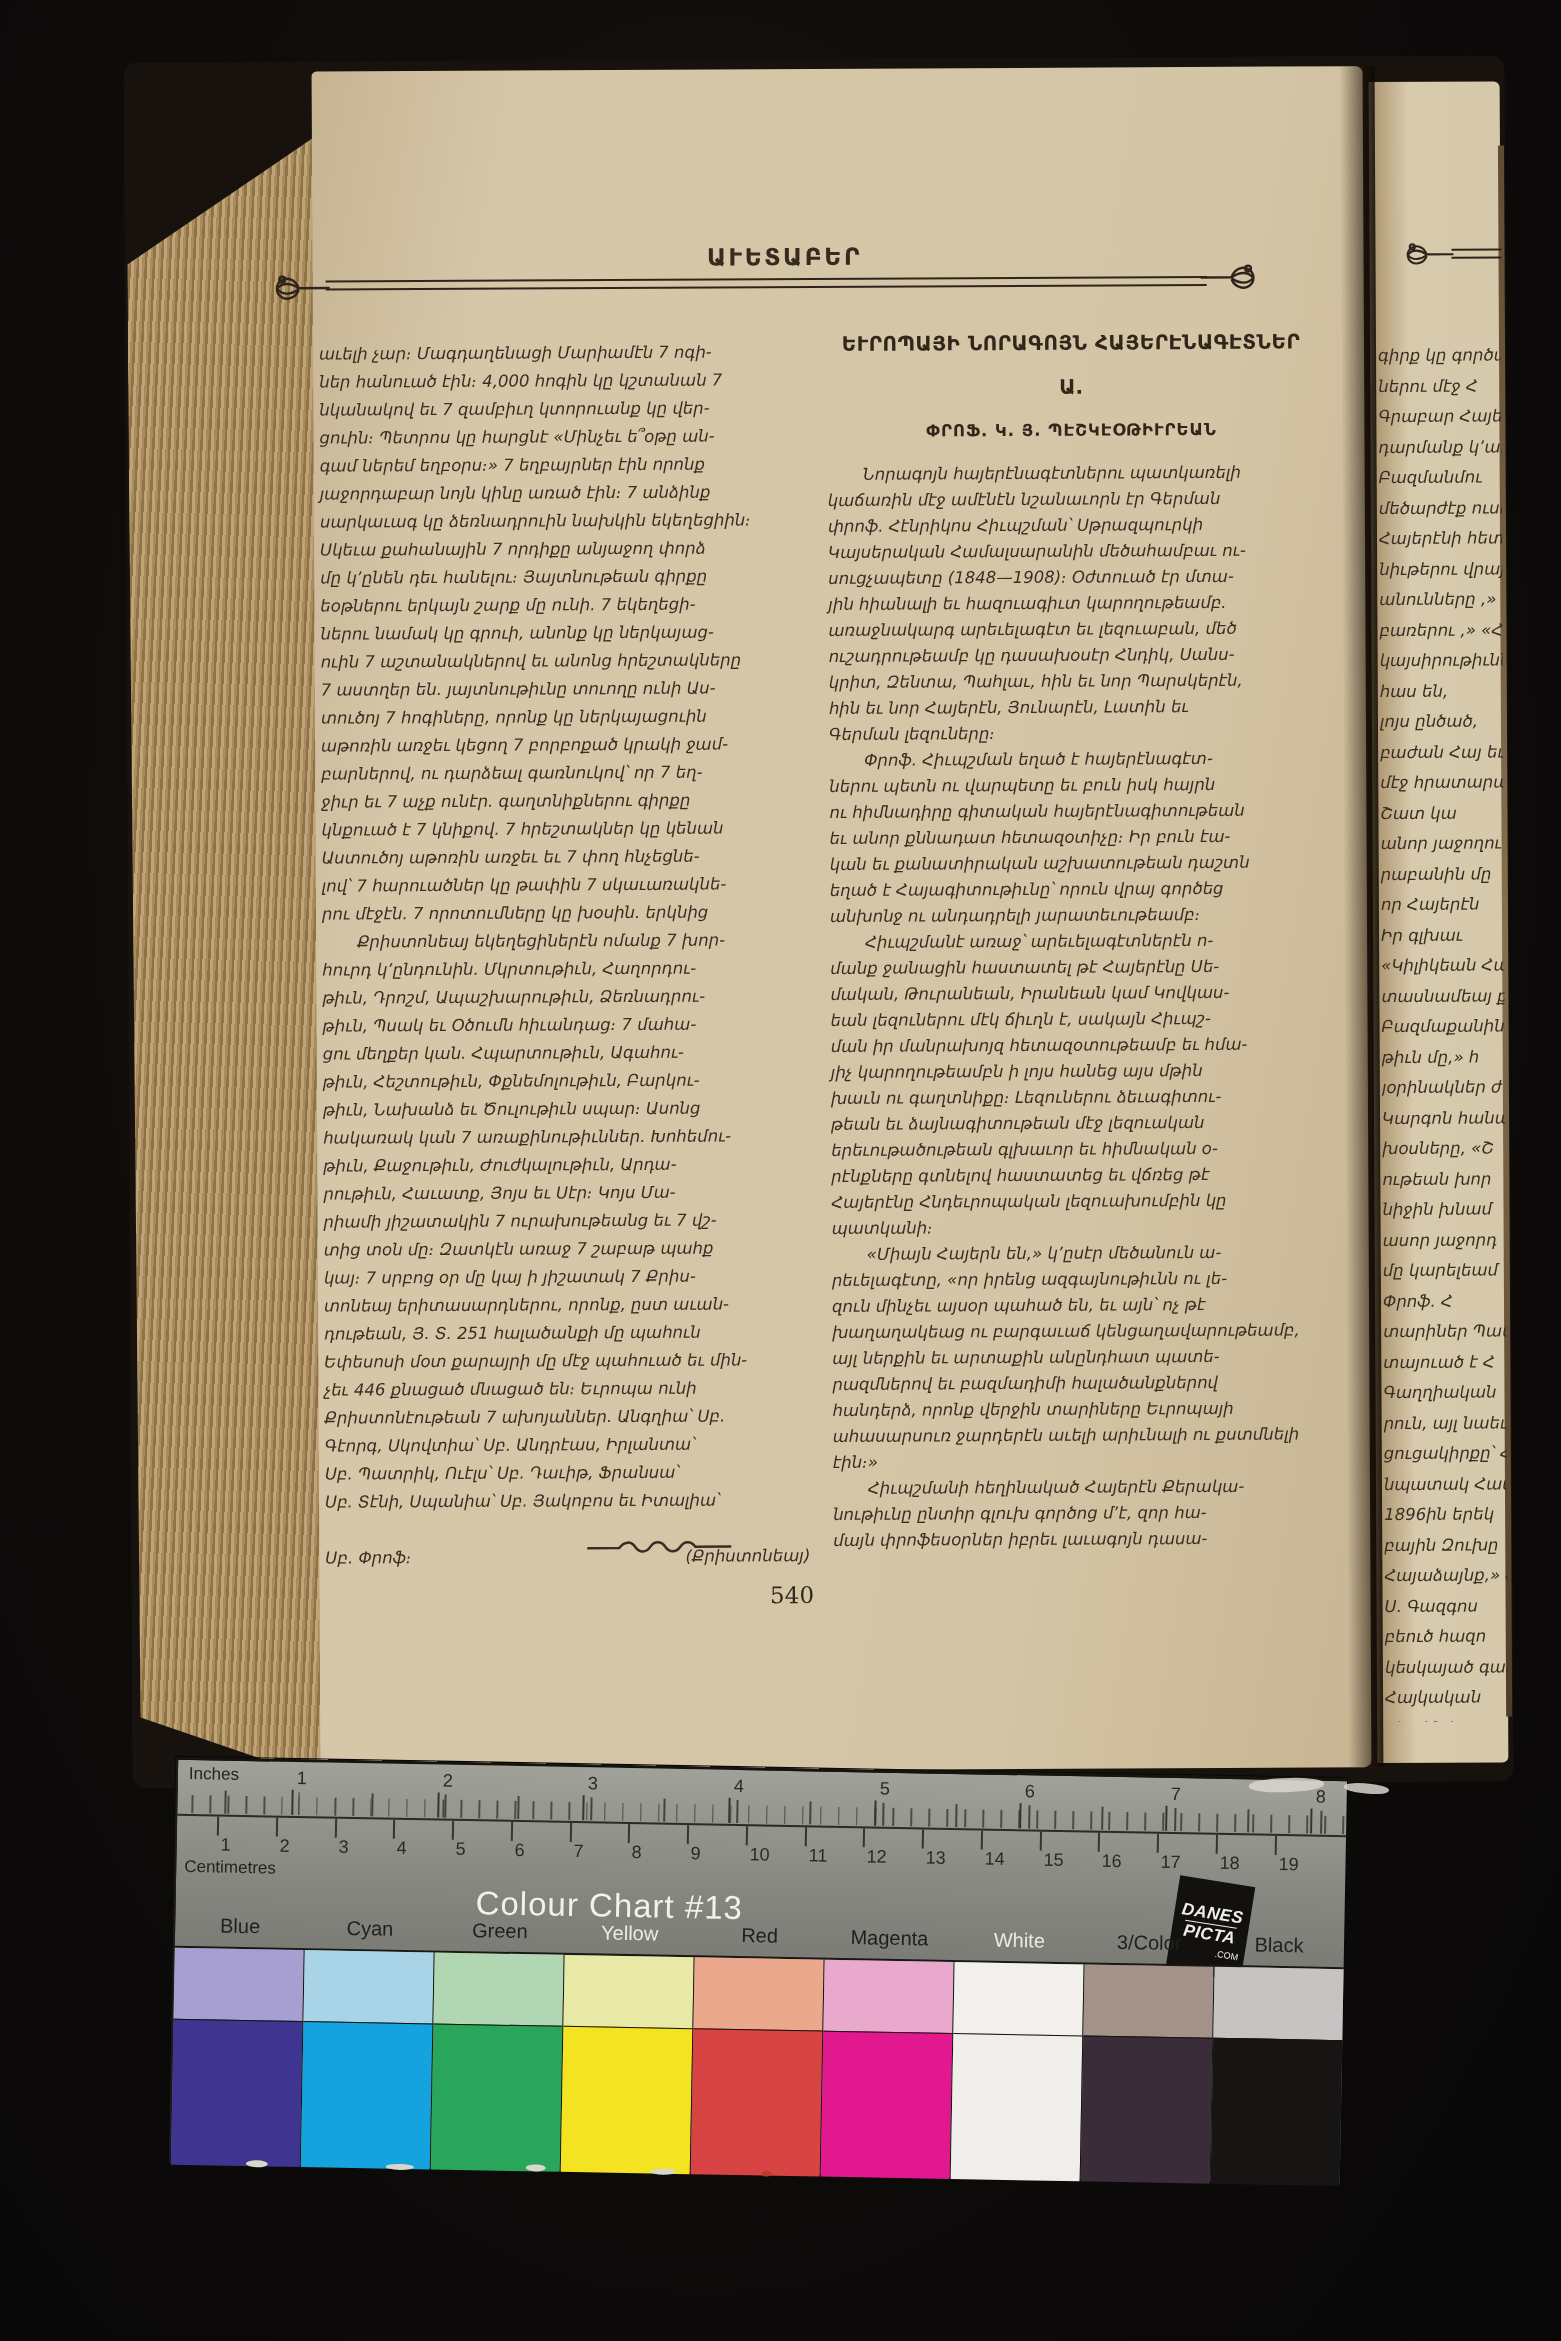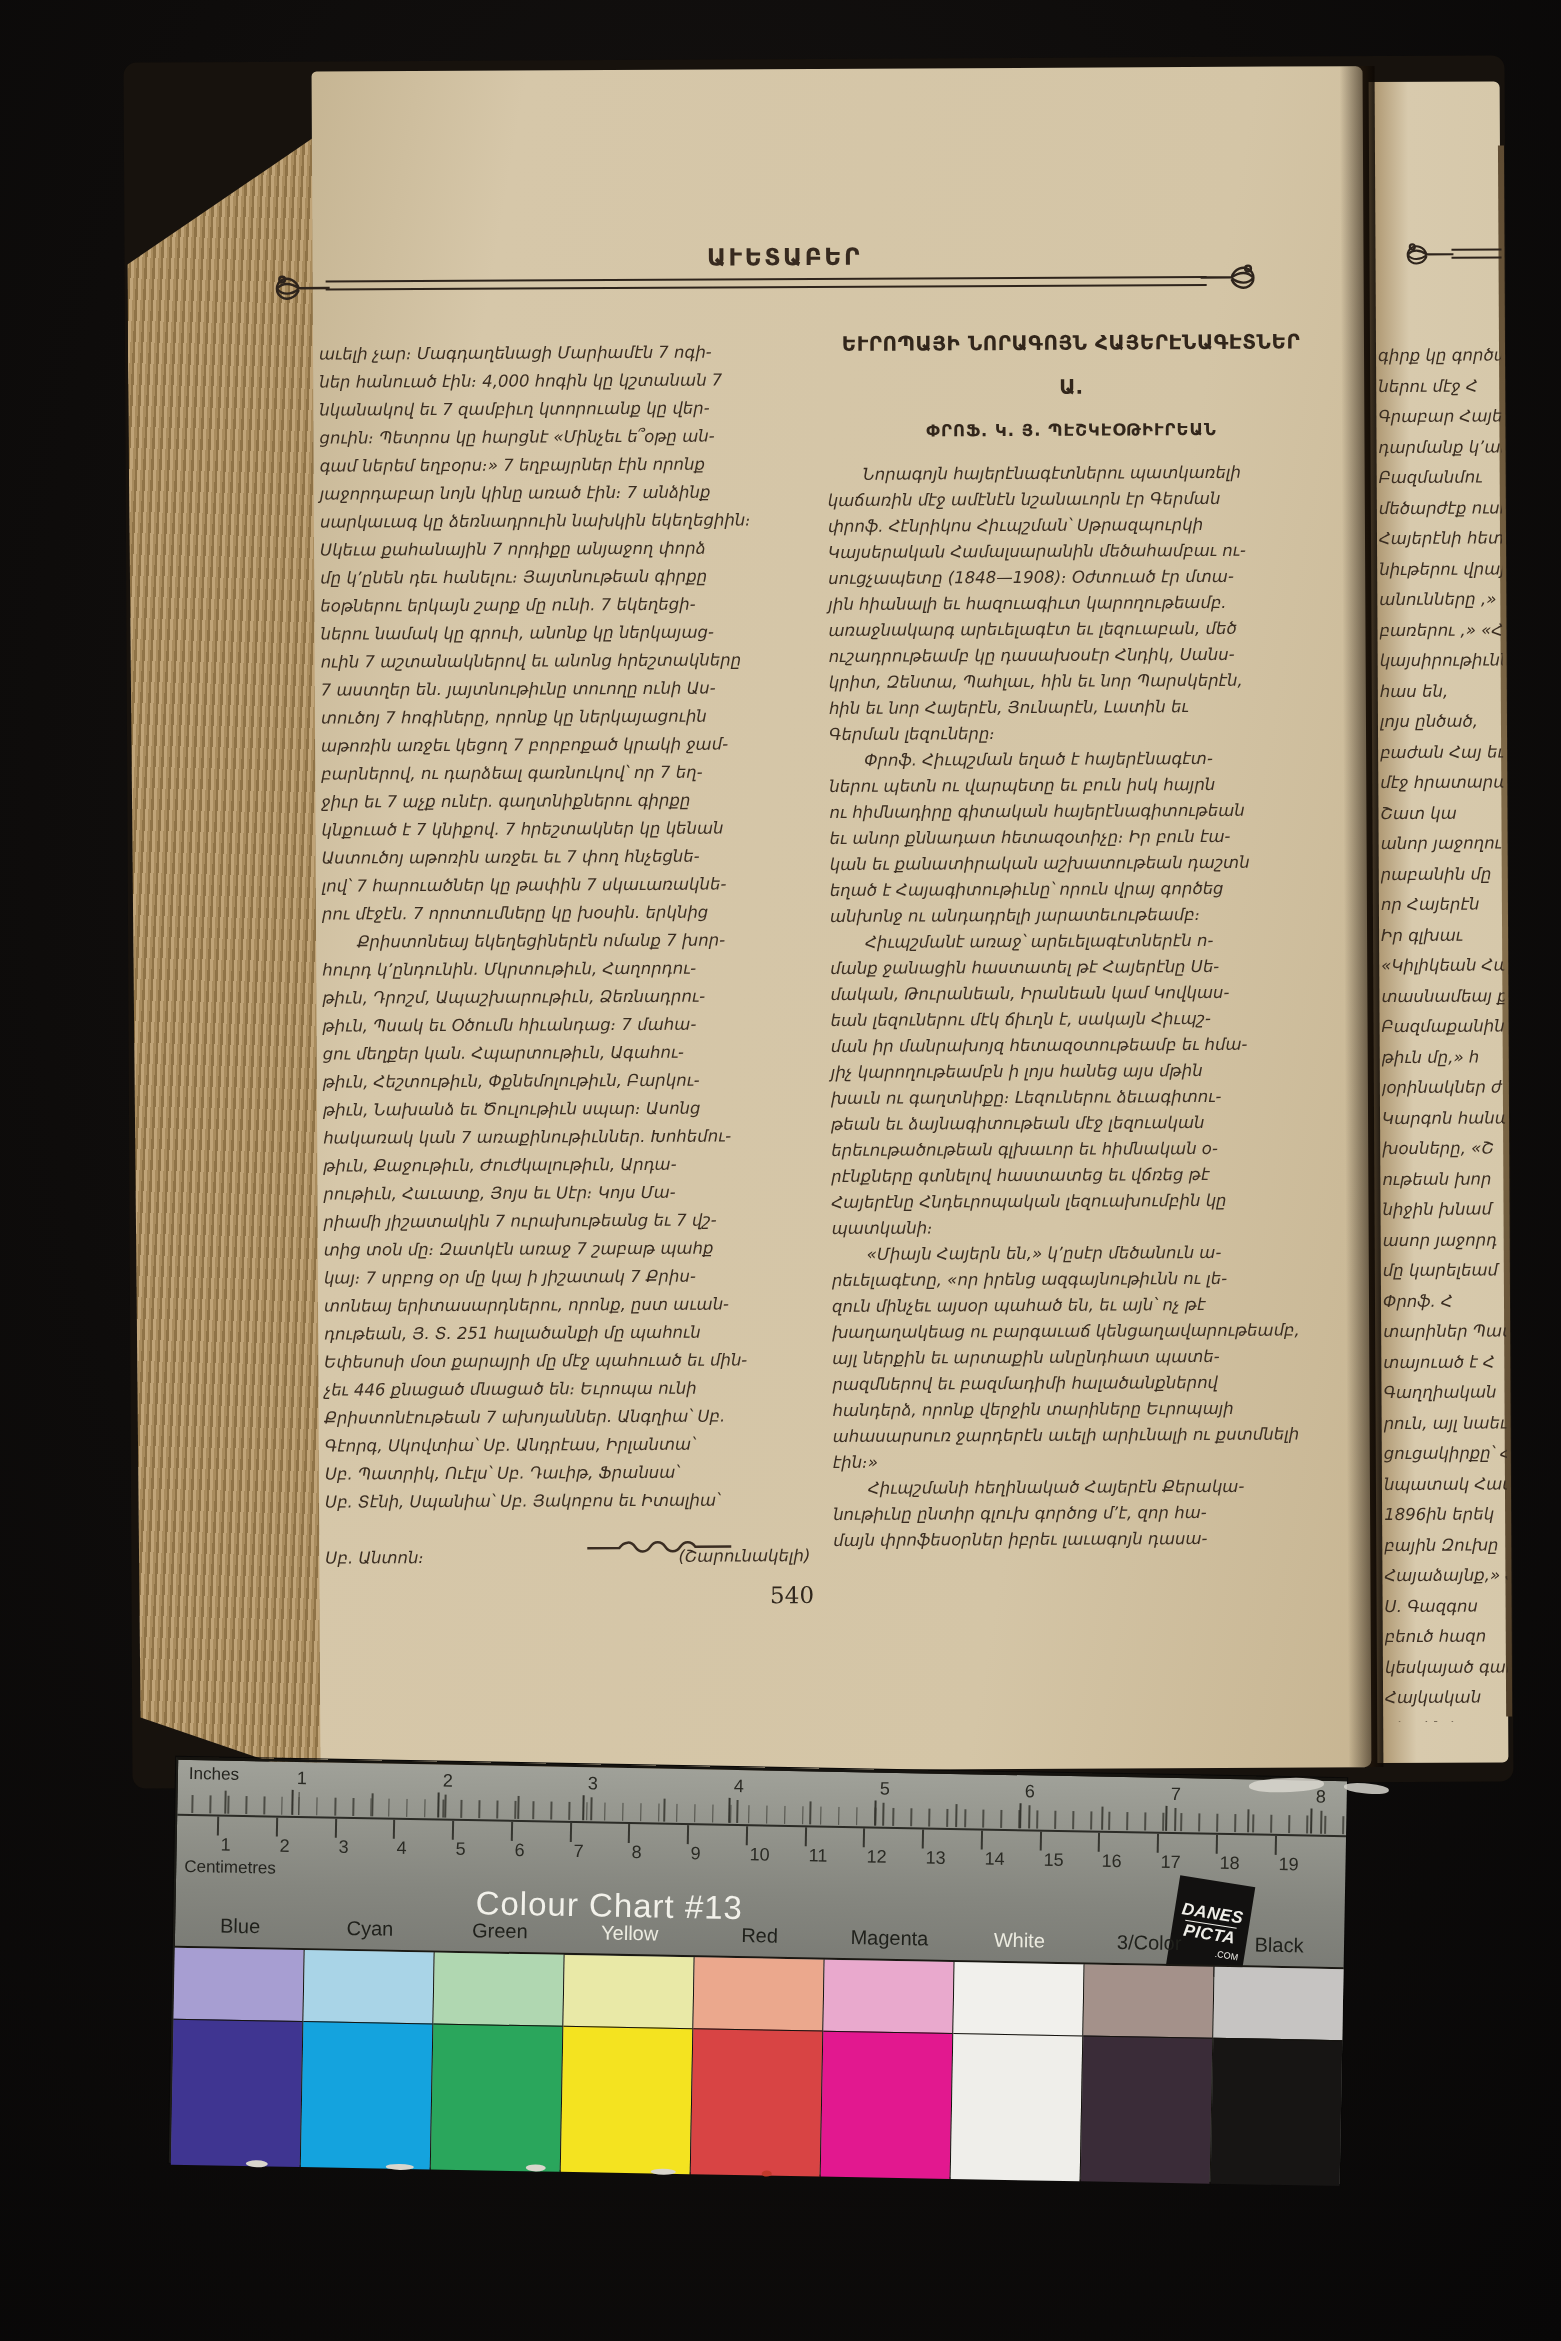--- a/index.html
+++ b/index.html
@@ -188,22 +188,22 @@
 կայ։ 7 սրբոց օր մը կայ ի յիշատակ 7 Քրիս-
 տոնեայ երիտասարդներու, որոնք, ըստ աւան-
 դութեան, Յ. Տ. 251 հալածանքի մը պահուն
 Եփեսոսի մօտ քարայրի մը մէջ պահուած եւ մին-
 չեւ 446 քնացած մնացած են։ Եւրոպա ունի
 Քրիստոնէութեան 7 ախոյաններ. Անգղիա՝ Սբ.
 Գէորգ, Սկովտիա՝ Սբ. Անդրէաս, Իրլանտա՝
 Սբ. Պատրիկ, Ուէլս՝ Սբ. Դաւիթ, Ֆրանսա՝
 Սբ. Տէնի, Սպանիա՝ Սբ. Յակոբոս եւ Իտալիա՝</div></div>
     <div id="left-last-line">
-      <span>Սբ. Անտոն։</span>
-      <span>(Շարունակելի)</span>
+      <span>Սբ. Փրոֆ։</span>
+      <span>(Քրիստոնեայ)</span>
     </div>
   </div>
 
   <div id="squiggle">
     <svg viewBox="0 0 300 36" width="150" height="20">
         <path d="M6 20 H70 C80 6 94 6 102 18 C110 30 124 30 132 18 C140 6 154 6 162 18 C170 30 184 30 192 18 C200 6 214 6 222 18 H294" fill="none" stroke="#3a2d22" stroke-width="5"></path>
       </svg>
   </div>
   <div id="page-num">540</div>
 

